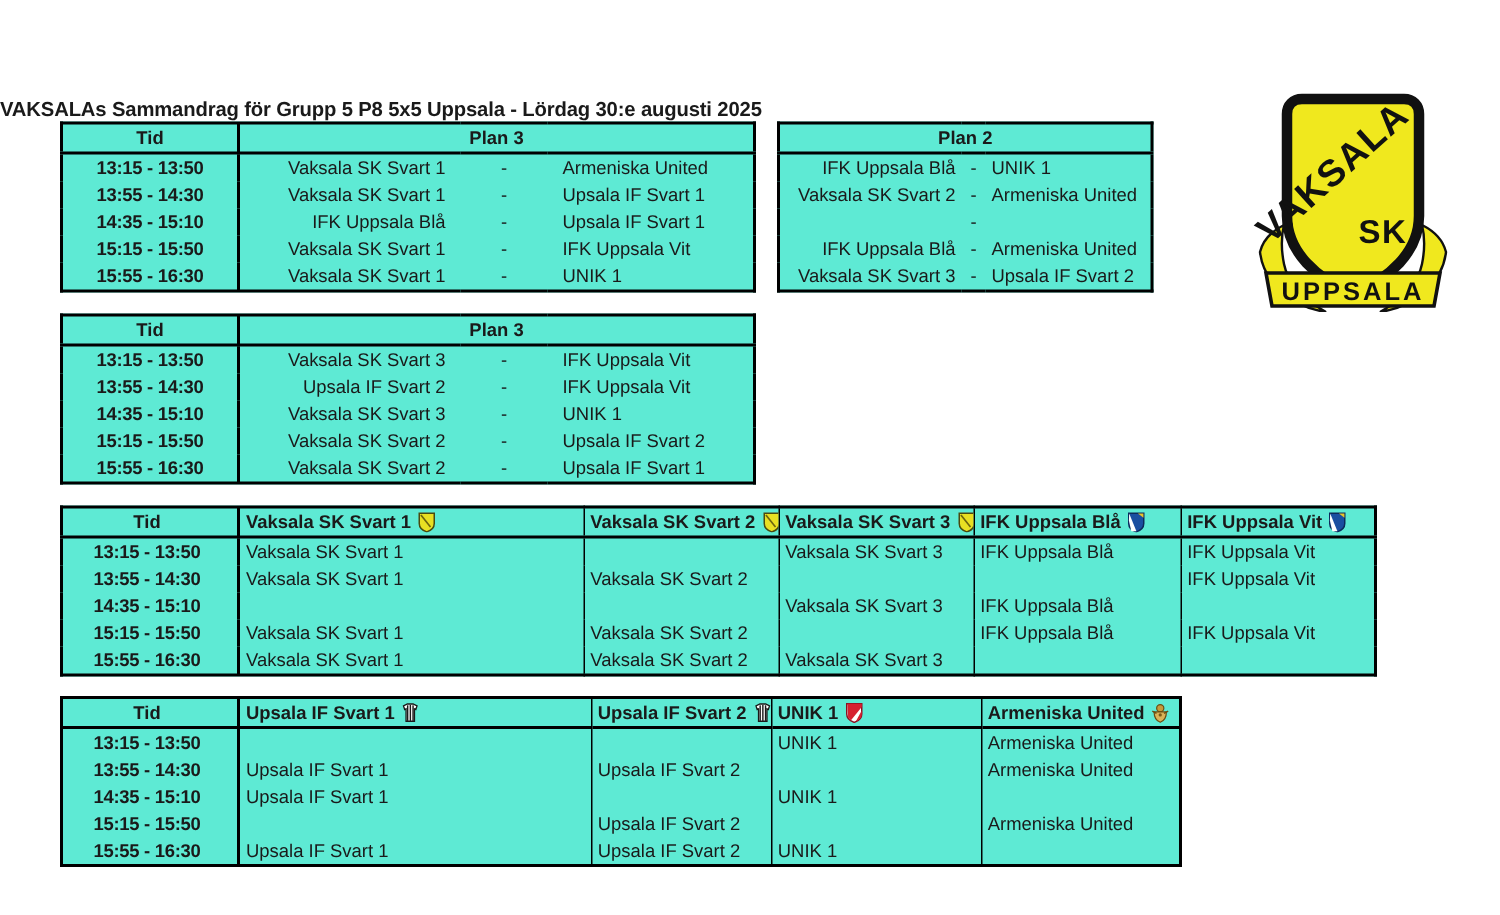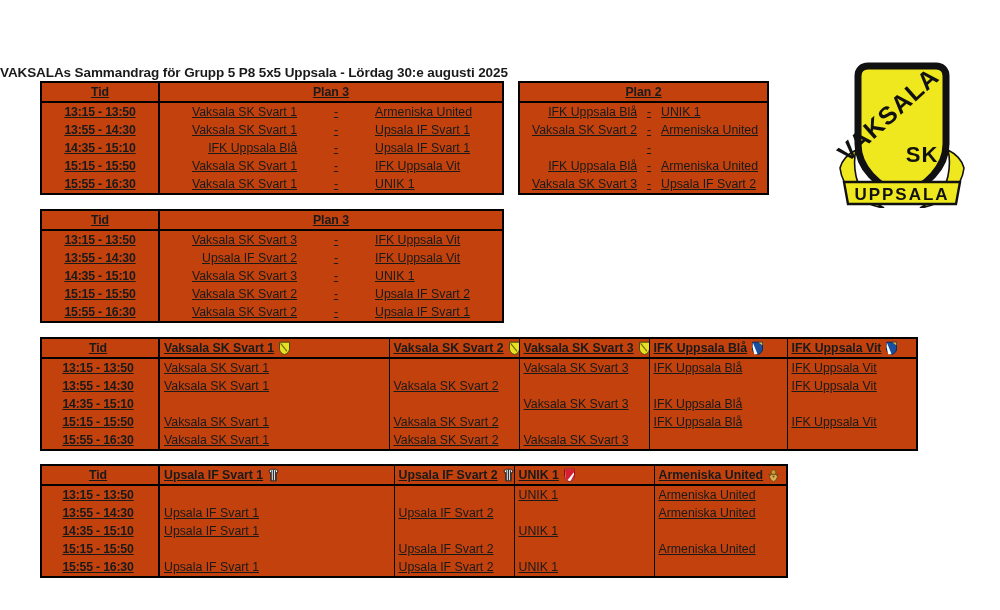--- a/index.html
+++ b/index.html
@@ -28,23 +28,22 @@
     letter-spacing: -0.1px;
     white-space: nowrap;
     margin-top: 20px;
   }
 
   
   .sched {
     position: absolute;
     border-collapse: collapse;
     table-layout: fixed;
-    background: #c2410c;
+    background: #5eead4;
     border: 2.5px solid #000;
-    text-decoration: underline;
   }
   .sched th, .sched td {
     border: 1px solid #000;
     font-size: 12.3px;
     padding: 0 4px;
     height: 18px;
     line-height: 18px;
     white-space: nowrap;
     overflow: hidden;
     color: #1a1a1a;

